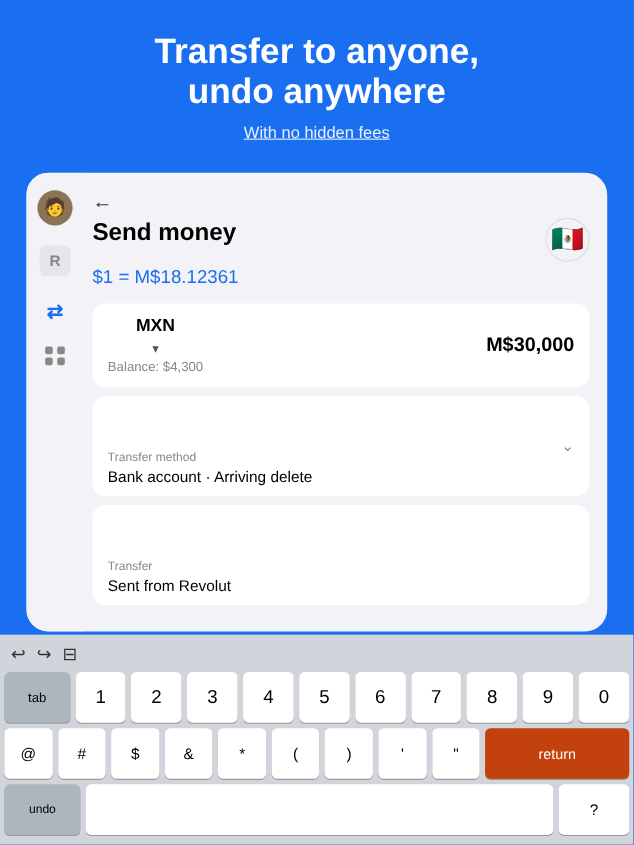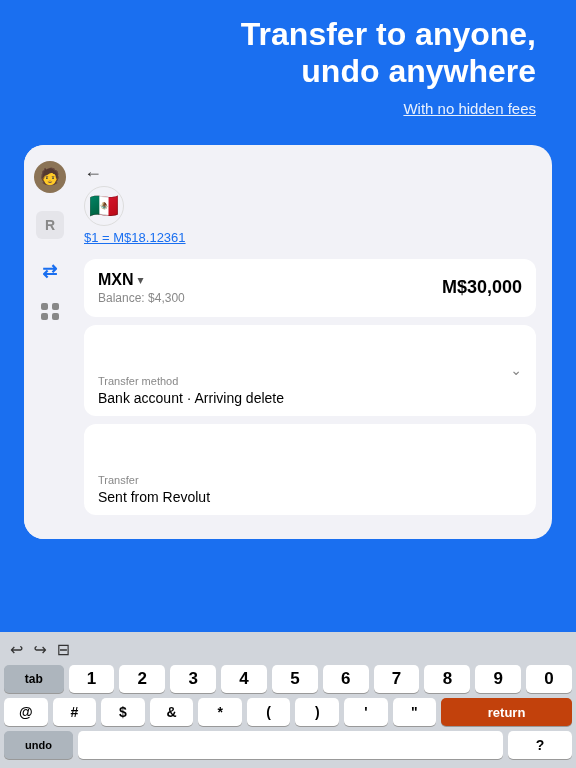--- a/index.html
+++ b/index.html
@@ -7,22 +7,22 @@
       width: 576px;
       height: 768px;
       background: #1a6ff0;
       font-family: -apple-system, BlinkMacSystemFont, 'Segoe UI', sans-serif;
       overflow: hidden;
       position: relative;
     }
 
     
     .header-section {
-      text-align: right;
-      padding: 16px 40px 20px;
+      text-align: center;
+      padding: 28px 40px 20px;
       color: white;
     }
     .header-title {
       font-size: 32px;
       font-weight: 800;
       line-height: 1.15;
       margin-bottom: 10px;
     }
     .header-subtitle {
       font-size: 15px;
@@ -118,41 +118,41 @@
       border-radius: 50%;
       overflow: hidden;
       border: 1px solid #ddd;
       display: flex;
       align-items: center;
       justify-content: center;
       font-size: 24px;
     }
 
     .exchange-rate {
-      font-size: 13px;
+      font-size: 17px;
       color: #1a6ff0;
       font-weight: 500;
       margin-bottom: 14px;
-      text-decoration: underline;
     }
 
     
     .amount-field {
       background: white;
       border-radius: 12px;
       padding: 12px 14px;
       margin-bottom: 8px;
       display: flex;
       align-items: center;
       justify-content: space-between;
     }
     .currency-selector {
       display: flex;
       align-items: center;
       gap: 4px;
+      flex-direction: column;
     }
     .currency-code {
       font-size: 16px;
       font-weight: 600;
       color: #000;
     }
     .chevron-down {
       font-size: 12px;
       color: #555;
     }
@@ -230,26 +230,26 @@
     .keyboard-row {
       display: flex;
       gap: 5px;
       margin-bottom: 5px;
       justify-content: center;
     }
 
     .key {
       background: white;
       border-radius: 5px;
-      height: 28px;
+      height: 46px;
       display: flex;
       align-items: center;
       justify-content: center;
       font-size: 17px;
-      font-weight: 700;
+      font-weight: 400;
       color: #000;
       cursor: pointer;
       box-shadow: 0 1px 0 #999;
       flex: 1;
       min-width: 0;
       text-align: center;
     }
     .key-dark {
       background: #adb5bd;
       color: #000;
@@ -301,20 +301,21 @@
       <div class="sidebar-dot"></div>
       <div class="sidebar-dot"></div>
       <div class="sidebar-dot"></div>
     </div>
   </div>
 
   <div class="main-content">
     <div class="back-button">←</div>
 
     <div class="send-money-header">
+      <div class="send-money-title">Send money</div>
       <div class="flag-circle">
         <span>🇲🇽</span>
       </div>
     </div>
 
     <div class="exchange-rate">$1 = M$18.12361</div>
 
     <div class="amount-field">
       <div class="currency-left">
         <div class="currency-selector">

